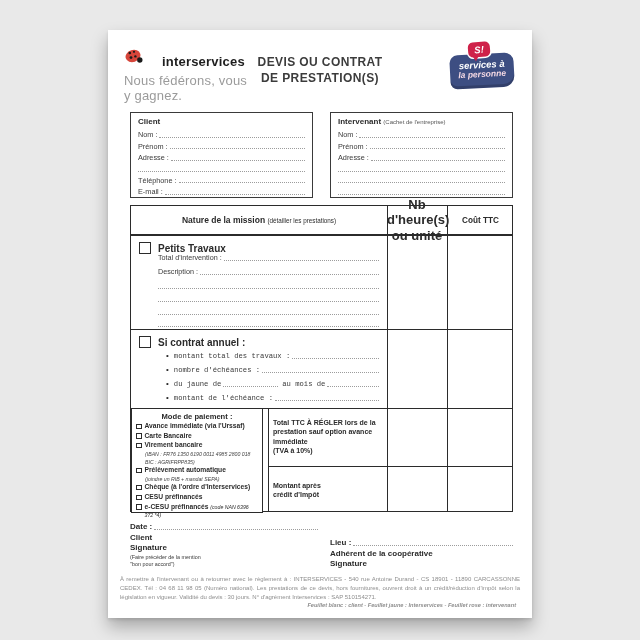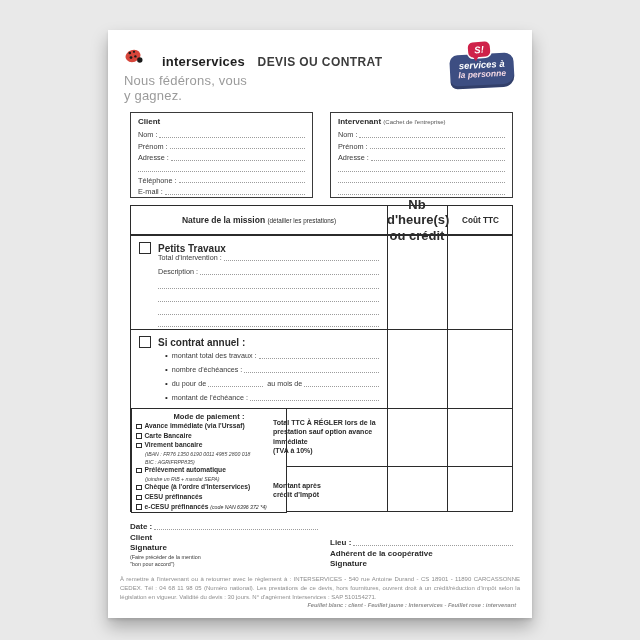--- a/index.html
+++ b/index.html
@@ -56,25 +56,25 @@
   .th-c1 { left:0; width:256px; font-size:8.5px; }
   .th-c1 .note { font-weight:normal; font-size:6.3px; }
   .th-c2 { left:256px; width:60px; font-size:13px; font-weight:bold; line-height:1.2; }
   .th-c3 { left:316px; width:67px; font-size:8.2px; font-weight:bold; }
 
   .checkbox { position:absolute; width:12px; height:12px; border:1.4px solid #2b2b2b; background:#fff; }
   .sect-label { position:absolute; font-size:10px; font-weight:bold; }
 
   .tline { position:absolute; display:flex; align-items:flex-end; height:10px; }
   .tlabel { font-size:7.2px; color:#3a3a3a; padding-right:2px; white-space:nowrap; }
-  .bullet { position:absolute; display:flex; align-items:flex-end; height:10px; }
+  .bullet { position:absolute; display:flex; align-items:flex-end; height:10px;font-family:Liberation Mono, monospace; }
   .bullet::before { content:"\2022"; font-size:8px; padding-right:4px; line-height:9px; }
 
   
-  .paybox { position:absolute; left:0; top:202px; width:156px; height:105px; border:1.5px solid #2b2b2b;
+  .paybox { position:absolute; left:0; top:202px; width:132px; height:105px; border:1.5px solid #2b2b2b;
             padding:3px 4px 0 4px; background:#fff; }
   .pay-title { text-align:center; font-size:7.6px; font-weight:bold; margin-bottom:1px; }
   .pay-opt { display:flex; gap:3px; font-size:6.7px; font-weight:bold; line-height:1.3; margin-bottom:1px; }
   .pay-box-glyph { flex:none; width:5.5px; height:5.5px; border:1px solid #2b2b2b; margin-top:1.5px; }
   .pay-note { margin-left:9px; font-size:5.2px; font-style:italic; font-weight:normal; color:#444; line-height:1.25; margin-bottom:1px; }
   .pay-inline-note { font-size:5.2px; font-style:italic; font-weight:normal; }
 
   .tot-label { position:absolute; left:142px; width:112px; font-size:7px; font-weight:bold; line-height:1.35; }
 
   
@@ -108,20 +108,21 @@
           <circle cx="11.4" cy="8.4" r="1.2" fill="#1a1a1a"></circle>
         </svg>
       </span>
       <span class="logo-text">interservices</span>
     </div>
     <div class="tagline">Nous fédérons, vous y gagnez.</div>
   </div>
 
   <div class="form-title">
     <div>DEVIS OU CONTRAT</div>
+    <div>DE PRESTATION(S)</div>
   </div>
 
   <div class="badge">
     <div class="badge-bubble">S!</div>
     <div class="badge-body">
       <div class="badge-l1">services à</div>
       <div class="badge-l2">la personne</div>
     </div>
   </div>
 
@@ -185,21 +186,21 @@
     <div class="hline h-r1"></div>
     <div class="hline h-r2"></div>
     <div class="vline v-tot"></div>
     <div class="hline h-tot"></div>
 
     <div class="th th-c1">
       <div><b>Nature de la mission</b> <span class="note">(détailler les prestations)</span></div>
     </div>
     <div class="th th-c2">
       <div>Nb d'heure(s)</div>
-      <div>ou crédit</div>
+      <div>ou unité</div>
     </div>
     <div class="th th-c3">Coût TTC</div>
 
     <div class="checkbox" style="left:8px; top:36px;"></div>
     <div class="sect-label" style="left:27px; top:37px;">Petits Travaux</div>
     <div class="tline" style="left:27px; top:46px; width:221px;">
         <span class="tlabel">Total d'intervention :</span>
         <span class="dots"></span>
       </div>
     <div class="tline" style="left:27px; top:60px; width:221px;">
@@ -223,21 +224,21 @@
     <div class="sect-label" style="left:27px; top:131px;">Si contrat annuel :</div>
     <div class="bullet" style="left:34px; top:144px; width:214px;">
         <span class="tlabel">montant total des travaux :</span>
         <span class="dots"></span>
       </div>
     <div class="bullet" style="left:34px; top:158px; width:214px;">
         <span class="tlabel">nombre d'échéances :</span>
         <span class="dots"></span>
       </div>
     <div class="bullet" style="left:34px; top:172px; width:214px;">
-        <span class="tlabel">du pour de</span>
+        <span class="tlabel">du jaune de</span>
         <span class="dots-fixed"></span>
         <span class="tlabel" style="padding-left:4px;">au mois de</span>
         <span class="dots"></span>
       </div>
     <div class="bullet" style="left:34px; top:186px; width:214px;">
         <span class="tlabel">montant de l'échéance :</span>
         <span class="dots"></span>
       </div>
 
     <div class="paybox">

